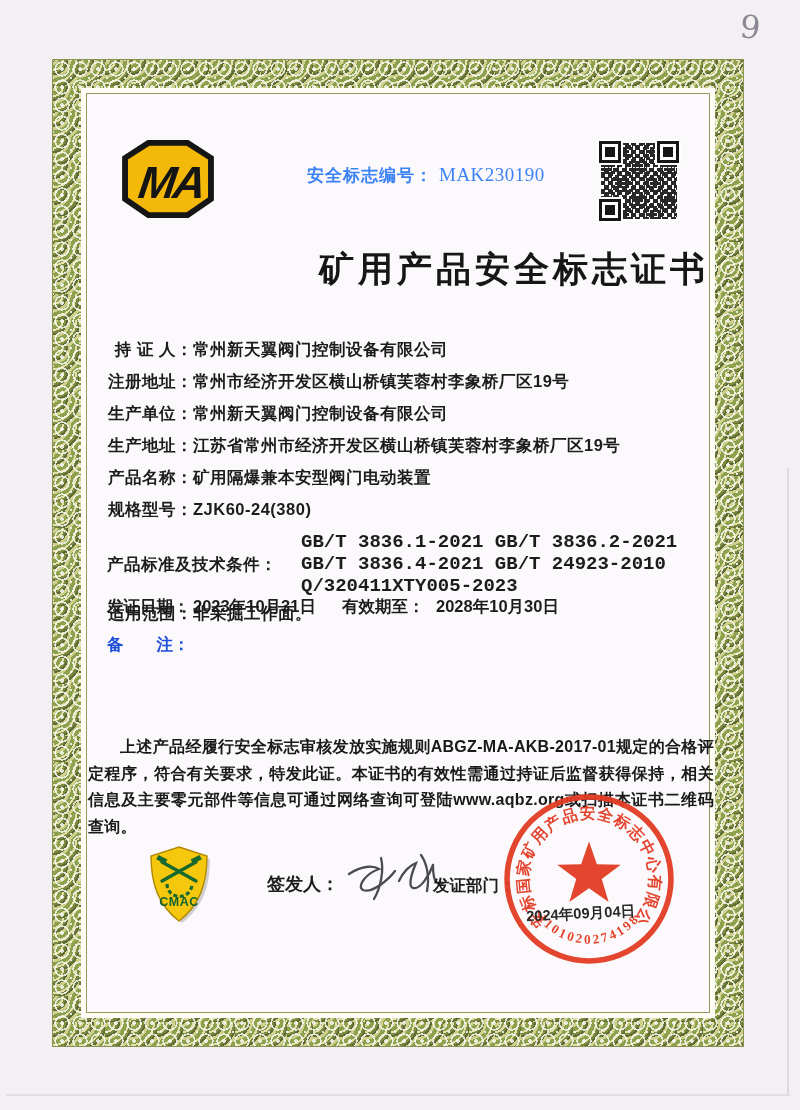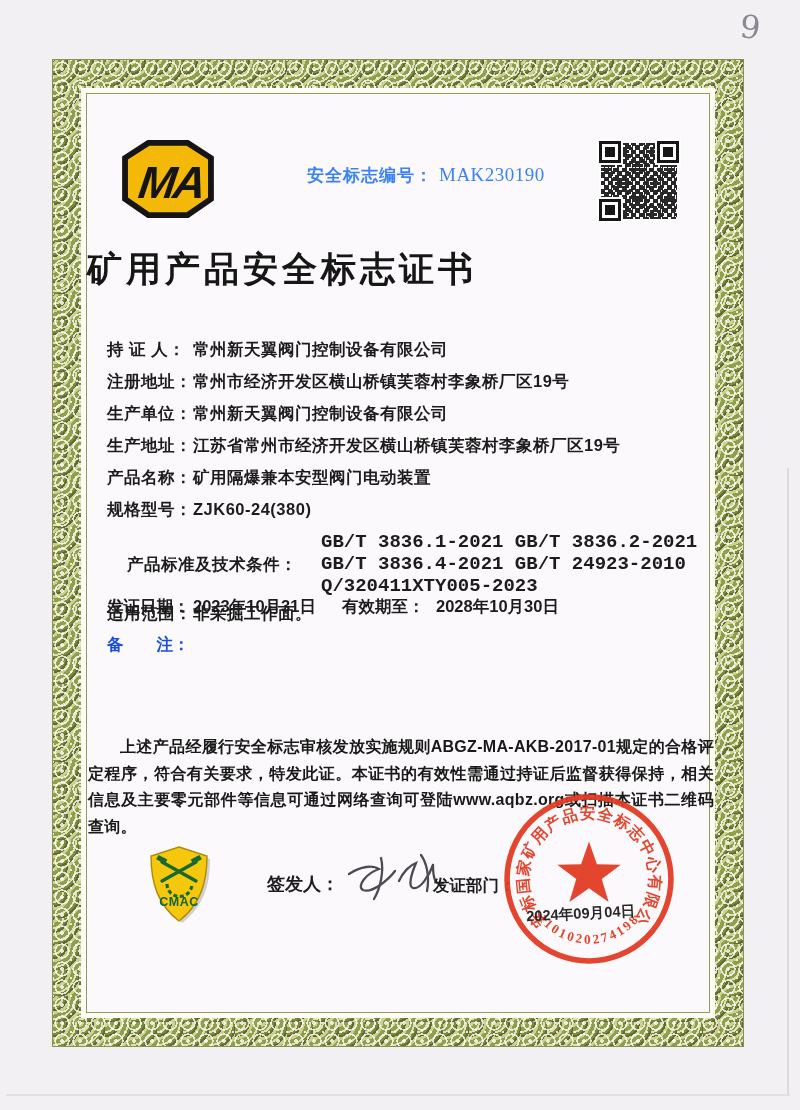--- a/index.html
+++ b/index.html
@@ -26,29 +26,29 @@
   .certno{position:absolute;left:220px;top:70px;font-size:17px;font-weight:bold;color:#3b82f6;letter-spacing:1px;white-space:nowrap;}
   .certno .val{font-family:"Liberation Serif","DejaVu Serif",serif;font-size:19px;font-weight:normal;letter-spacing:.5px;margin-left:6px;}
   .qr{position:absolute;left:512px;top:47px;width:80px;height:80px;background:#fdfdfd;}
   .qr .noise{position:absolute;inset:2px;opacity:.92;background:
       conic-gradient(#161616 25%,transparent 0 50%,#161616 0 75%,transparent 0) 0 0/7px 7px,
       conic-gradient(#161616 25%,transparent 0 50%,#161616 0 75%,transparent 0) 3px 2px/9px 9px;}
   .qr .f{position:absolute;width:16px;height:16px;border:3px solid #161616;background:#fff;box-shadow:0 0 0 2px #fff;}
   .qr .f::after{content:"";position:absolute;inset:3px;background:#161616;}
   .qr .f.tl{left:0;top:0}.qr .f.tr{right:0;top:0}.qr .f.bl{left:0;bottom:0}
 
-  .title{position:absolute;left:0;right:0;top:152px;text-align:left;font-size:35px;font-weight:bold;color:#161616;letter-spacing:4px;font-family:"Liberation Serif","DejaVu Serif",serif;white-space:nowrap;}
+  .title{position:absolute;left:0;right:0;top:152px;text-align:right;font-size:35px;font-weight:bold;color:#161616;letter-spacing:4px;font-family:"Liberation Serif","DejaVu Serif",serif;white-space:nowrap;}
 
   
   .fields{position:absolute;left:20px;top:245px;width:600px;color:#1c1c1c;}
   .row{display:flex;line-height:21px;margin-bottom:11px;font-size:16.5px;}
-  .flabel{flex:none;width:86px;font-weight:bold;letter-spacing:.5px;white-space:nowrap;}
+  .flabel{flex:none;width:86px;font-weight:bold;letter-spacing:.5px;white-space:nowrap;text-align:right;}
   .fvalue{font-weight:bold;letter-spacing:.5px;}
   .row.std{align-items:center;margin-top:1px;margin-bottom:6px;}
-  .row.std .flabel{width:auto;margin-left:20px;}
+  .row.std .flabel{width:auto;}
   .row.std .fvalue{margin-left:24px;width:398px;line-height:22px;font-family:"Liberation Mono","DejaVu Sans Mono",monospace;font-size:19px;letter-spacing:0;}
   .dates{position:absolute;left:20px;top:502px;display:flex;font-size:16.5px;font-weight:bold;color:#1c1c1c;line-height:21px;}
   .dates .l1{width:86px;}
   .dates .v1{width:149px;}
   .dates .l2{width:94px;}
   .remark{position:absolute;left:20px;top:540px;font-size:16.5px;font-weight:bold;color:#1d4ed8;}
 
   .notice{position:absolute;left:1px;top:640px;width:626px;font-size:16px;font-weight:bold;color:#191919;line-height:26.5px;text-align:justify;text-indent:2em;letter-spacing:.3px;}
 
   

